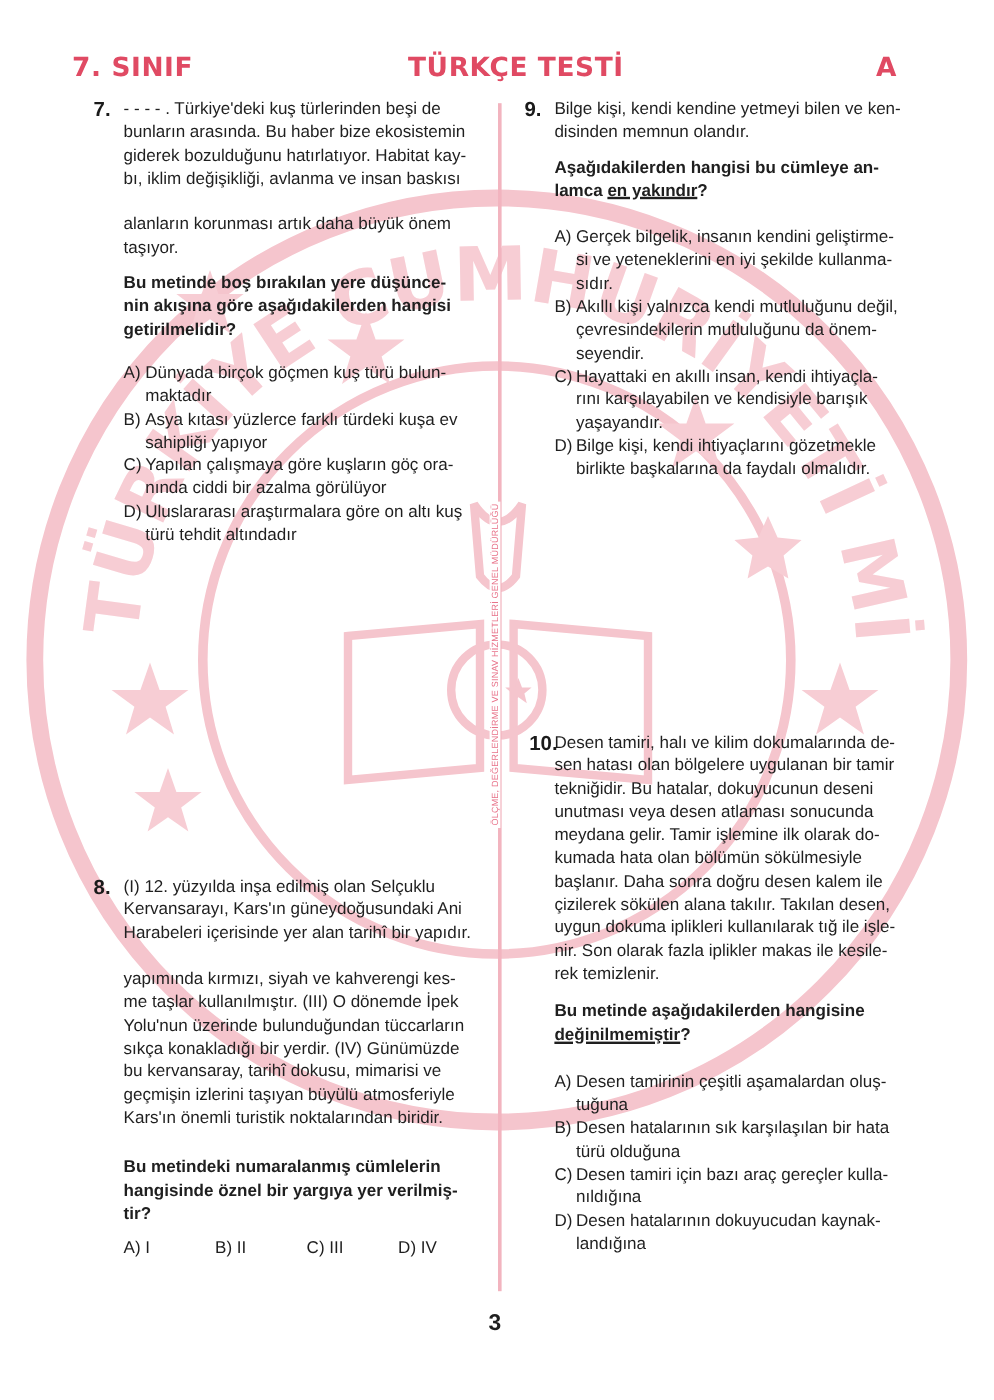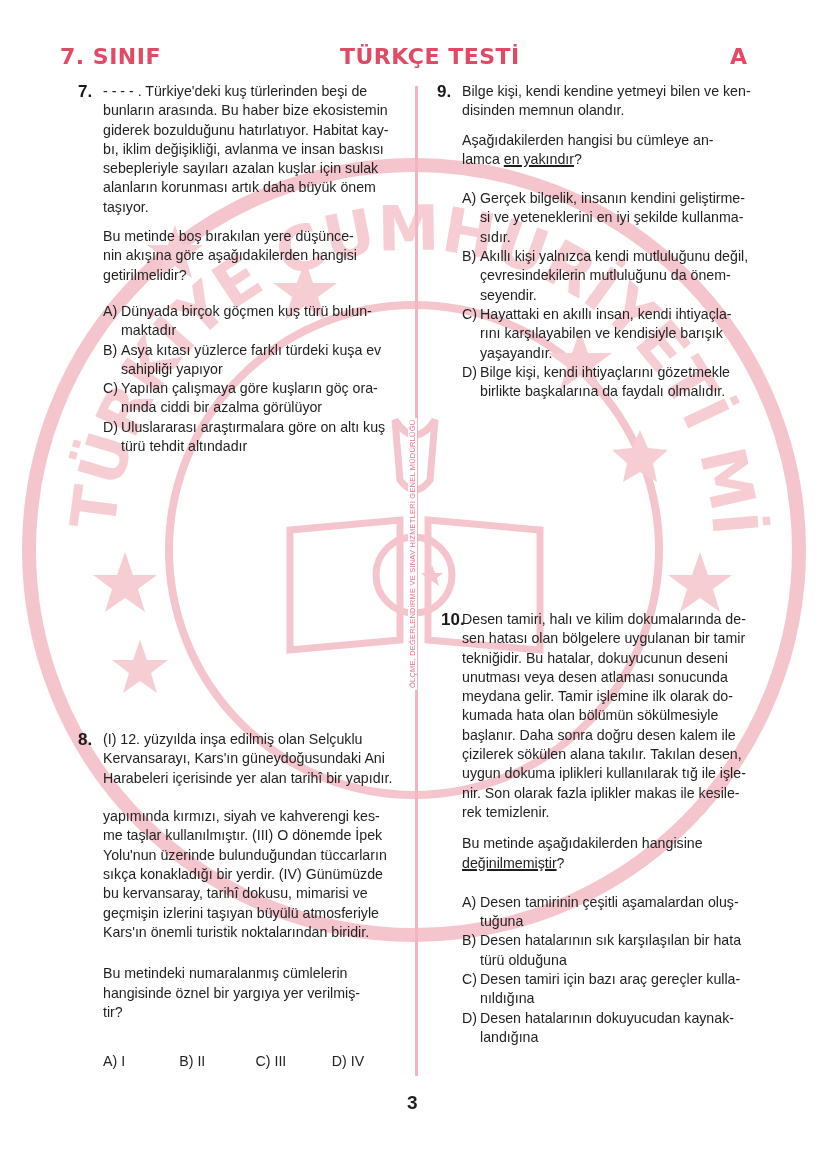--- a/index.html
+++ b/index.html
@@ -22,26 +22,26 @@
     background: #f2b4bf; z-index: 1;
   }
   .vertical-text {
     position: absolute; left: 408px; top: 690px; transform-origin: left top;
     transform: rotate(-90deg); font-size: 7.5px; color: #e8738a; white-space: nowrap;
     z-index: 2; background: #fff; padding: 0 2px; letter-spacing: 0.2px;
   }
   .q { position: absolute; z-index: 2; font-size: 14.2px; line-height: 19.3px; }
   .q .num { position: absolute; left: -25px; top: 0; font-weight: bold; font-size: 17px; color: #1a1a1a; }
   .q p { margin: 0; }
-  .q .stem { font-weight: normal; margin-top: 10px; }
+  .q .stem { font-weight: bold; margin-top: 10px; }
   .q .stem u { text-decoration: underline; text-decoration-thickness: 1.5px; }
   .opts { margin-top: 17px; }
   .opt { position: relative; padding-left: 18px; }
   .opt .lbl { position: absolute; left: 0; top: 0; }
-  .opts-row { margin-top: 30px; display: flex; }
+  .opts-row { margin-top: 9px; display: flex; }
   .opts-row .opt { padding-left: 0; width: 84px; }
   .page-num { position: absolute; top: 1092px; left: 407px; font-weight: bold; font-size: 19px; z-index: 2; }
 </style>
 </head>
 <body>
 
 <svg class="watermark" viewBox="0 0 828 1167" xmlns="http://www.w3.org/2000/svg">
   <defs>
     <path id="ringPath" d="M 414,930 m -300,-380 a 300,300 0 1,1 600,0"></path>
   </defs>
@@ -83,21 +83,21 @@
 <div class="divider"></div>
 <div class="vertical-text">ÖLÇME, DEĞERLENDİRME VE SINAV HİZMETLERİ GENEL MÜDÜRLÜĞÜ</div>
 
 <div class="q" style="left:103px; top:82px; width:300px;">
   <span class="num">7.</span>
   <p>
     <span>- - - - . Türkiye'deki kuş türlerinden beşi de</span><br>
     <span>bunların arasında. Bu haber bize ekosistemin</span><br>
     <span>giderek bozulduğunu hatırlatıyor. Habitat kay-</span><br>
     <span>bı, iklim değişikliği, avlanma ve insan baskısı</span><br>
-    <span>sebepleriyle sayıları azalan kuşlar için sulak</span><br>
+    <br>
     <span>alanların korunması artık daha büyük önem</span><br>
     <span>taşıyor.</span>
   </p>
   <p class="stem">
     <span>Bu metinde boş bırakılan yere düşünce-</span><br>
     <span>nin akışına göre aşağıdakilerden hangisi</span><br>
     <span>getirilmelidir?</span>
   </p>
   <div class="opts">
     <div class="opt"><span class="lbl">A)</span><span>Dünyada birçok göçmen kuş türü bulun-</span><br><span>maktadır</span></div>

